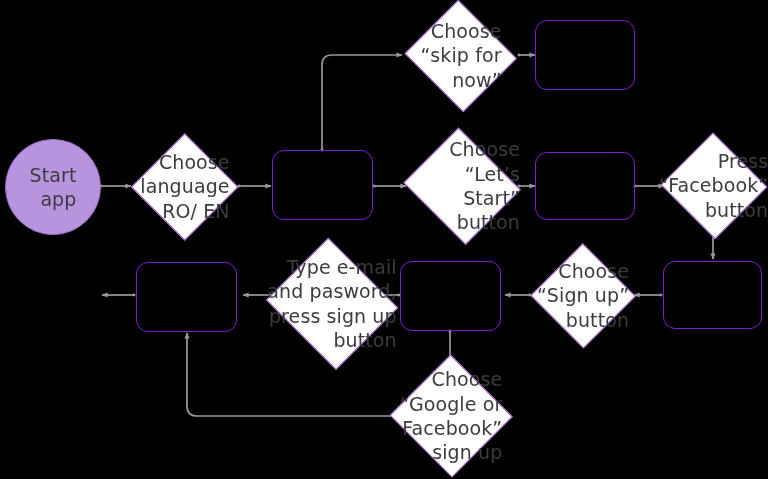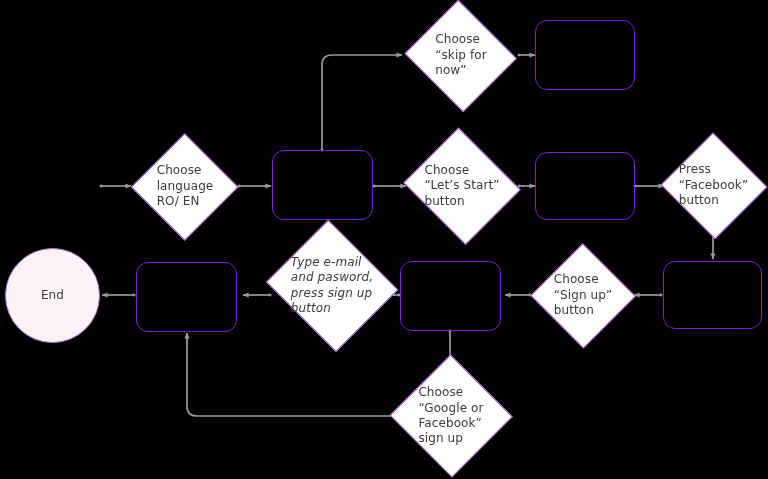--- a/index.html
+++ b/index.html
@@ -22,23 +22,23 @@
     width: 768px;
     height: 479px;
     pointer-events: none;
   }
   .node {
     position: absolute;
     box-sizing: border-box;
     display: flex;
     align-items: center;
     justify-content: center;
-    text-align: left;
+    text-align: right;
     color: #3c3c40;
-    font-size: 12px;
+    font-size: 19px;
     line-height: 1.28;
     letter-spacing: 0.1px;
   }
   .node .label {
     display: block;
     white-space: pre-line;
     padding: 0 4px;
   }
   
   .node.circle {
@@ -121,20 +121,24 @@
       <path d="M270,295 L243,295"></path>
 
       <path d="M134,295 L102,295"></path>
 
       <path d="M450,331 L450,364"></path>
 
       <path d="M396,416 L197,416 Q187,416 187,406 L187,333"></path>
     </g>
   </svg>
 
+  <div class="node circle start-circle" style="left:5px; top:139px; width:96px; height:96px;">
+    <span class="label">Start
+app</span>
+  </div>
 
   <div class="node diamond" style="left:131px; top:133px; width:108px; height:107px;">
     <span class="dshape"></span>
     <span class="label">Choose
 language
 RO/ EN</span>
   </div>
 
   <div class="node rect" style="left:272px; top:150px; width:101px; height:70px;">
     <span class="label"></span>
@@ -177,35 +181,32 @@
     <span class="dshape"></span>
     <span class="label">Choose
 “Sign up”
 button</span>
   </div>
 
   <div class="node rect" style="left:400px; top:261px; width:101px; height:70px;">
     <span class="label"></span>
   </div>
 
-  <div class="node diamond" style="left:262px; top:223px; width:140px; height:125px;font-style:italic;">
+  <div class="node diamond" style="left:262px; top:241px; width:140px; height:125px;">
     <span class="dshape"></span>
     <span class="label">Type e-mail
 and pasword,
 press sign up
 button</span>
   </div>
 
   <div class="node rect" style="left:136px; top:262px; width:101px; height:70px;">
     <span class="label"></span>
   </div>
 
-  <div class="node circle end-circle" style="left:5px; top:248px; width:95px; height:95px;">
-    <span class="label">End</span>
-  </div>
 
   <div class="node diamond" style="left:389px; top:355px; width:124px; height:122px;">
     <span class="dshape"></span>
     <span class="label">Choose
 “Google or
 Facebook”
 sign up</span>
   </div>
 
 </div>

